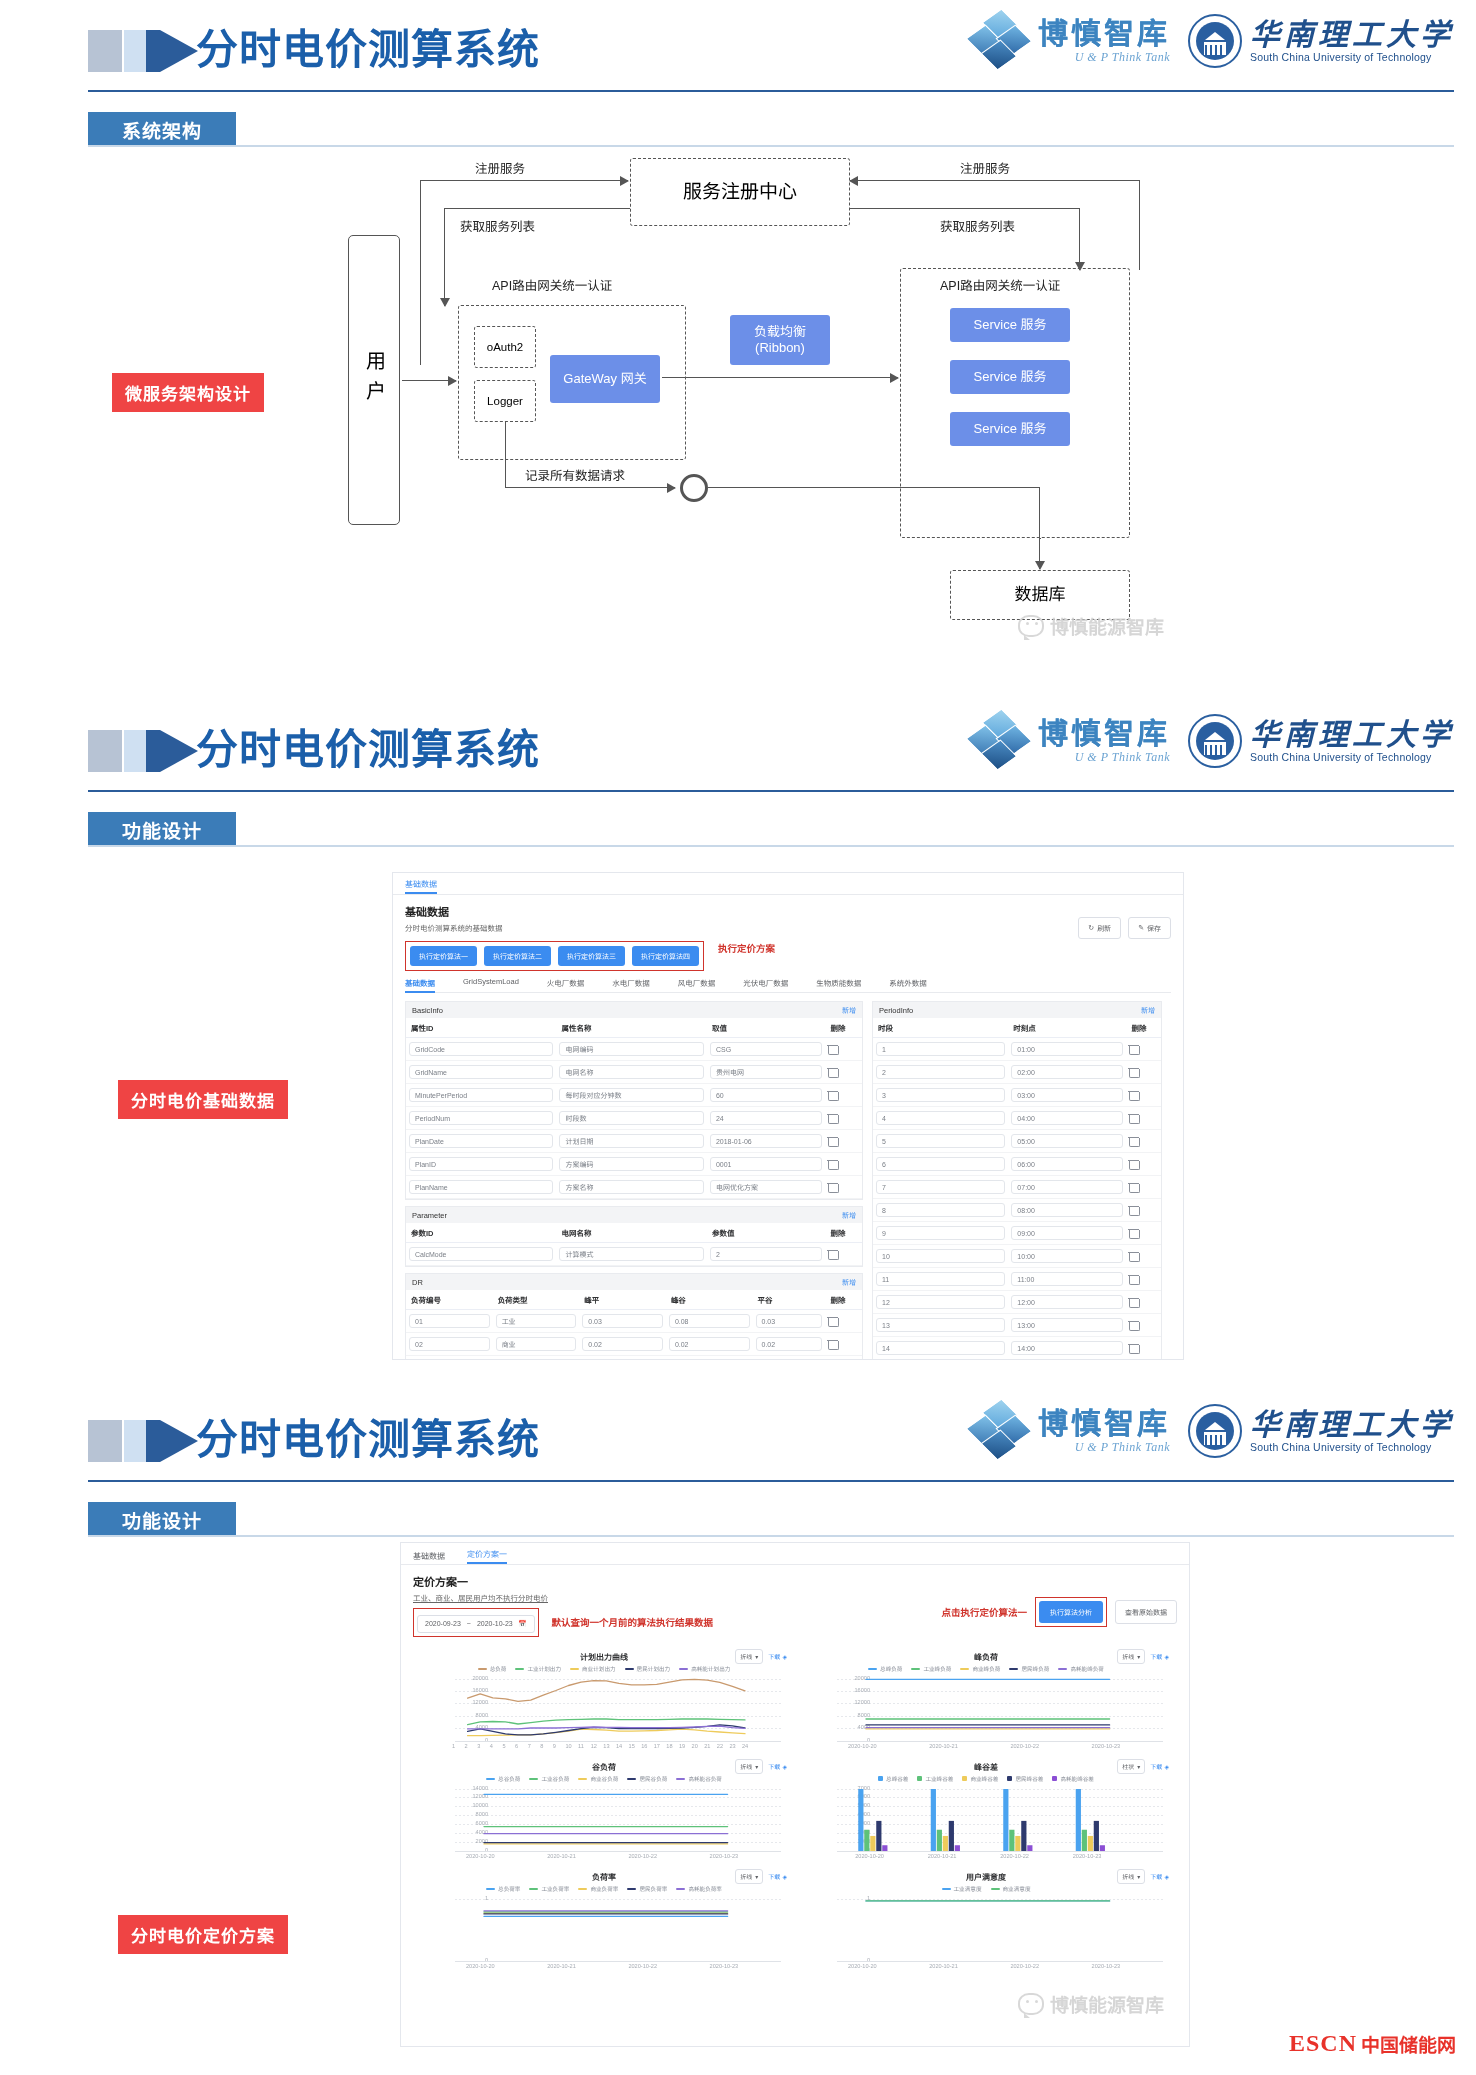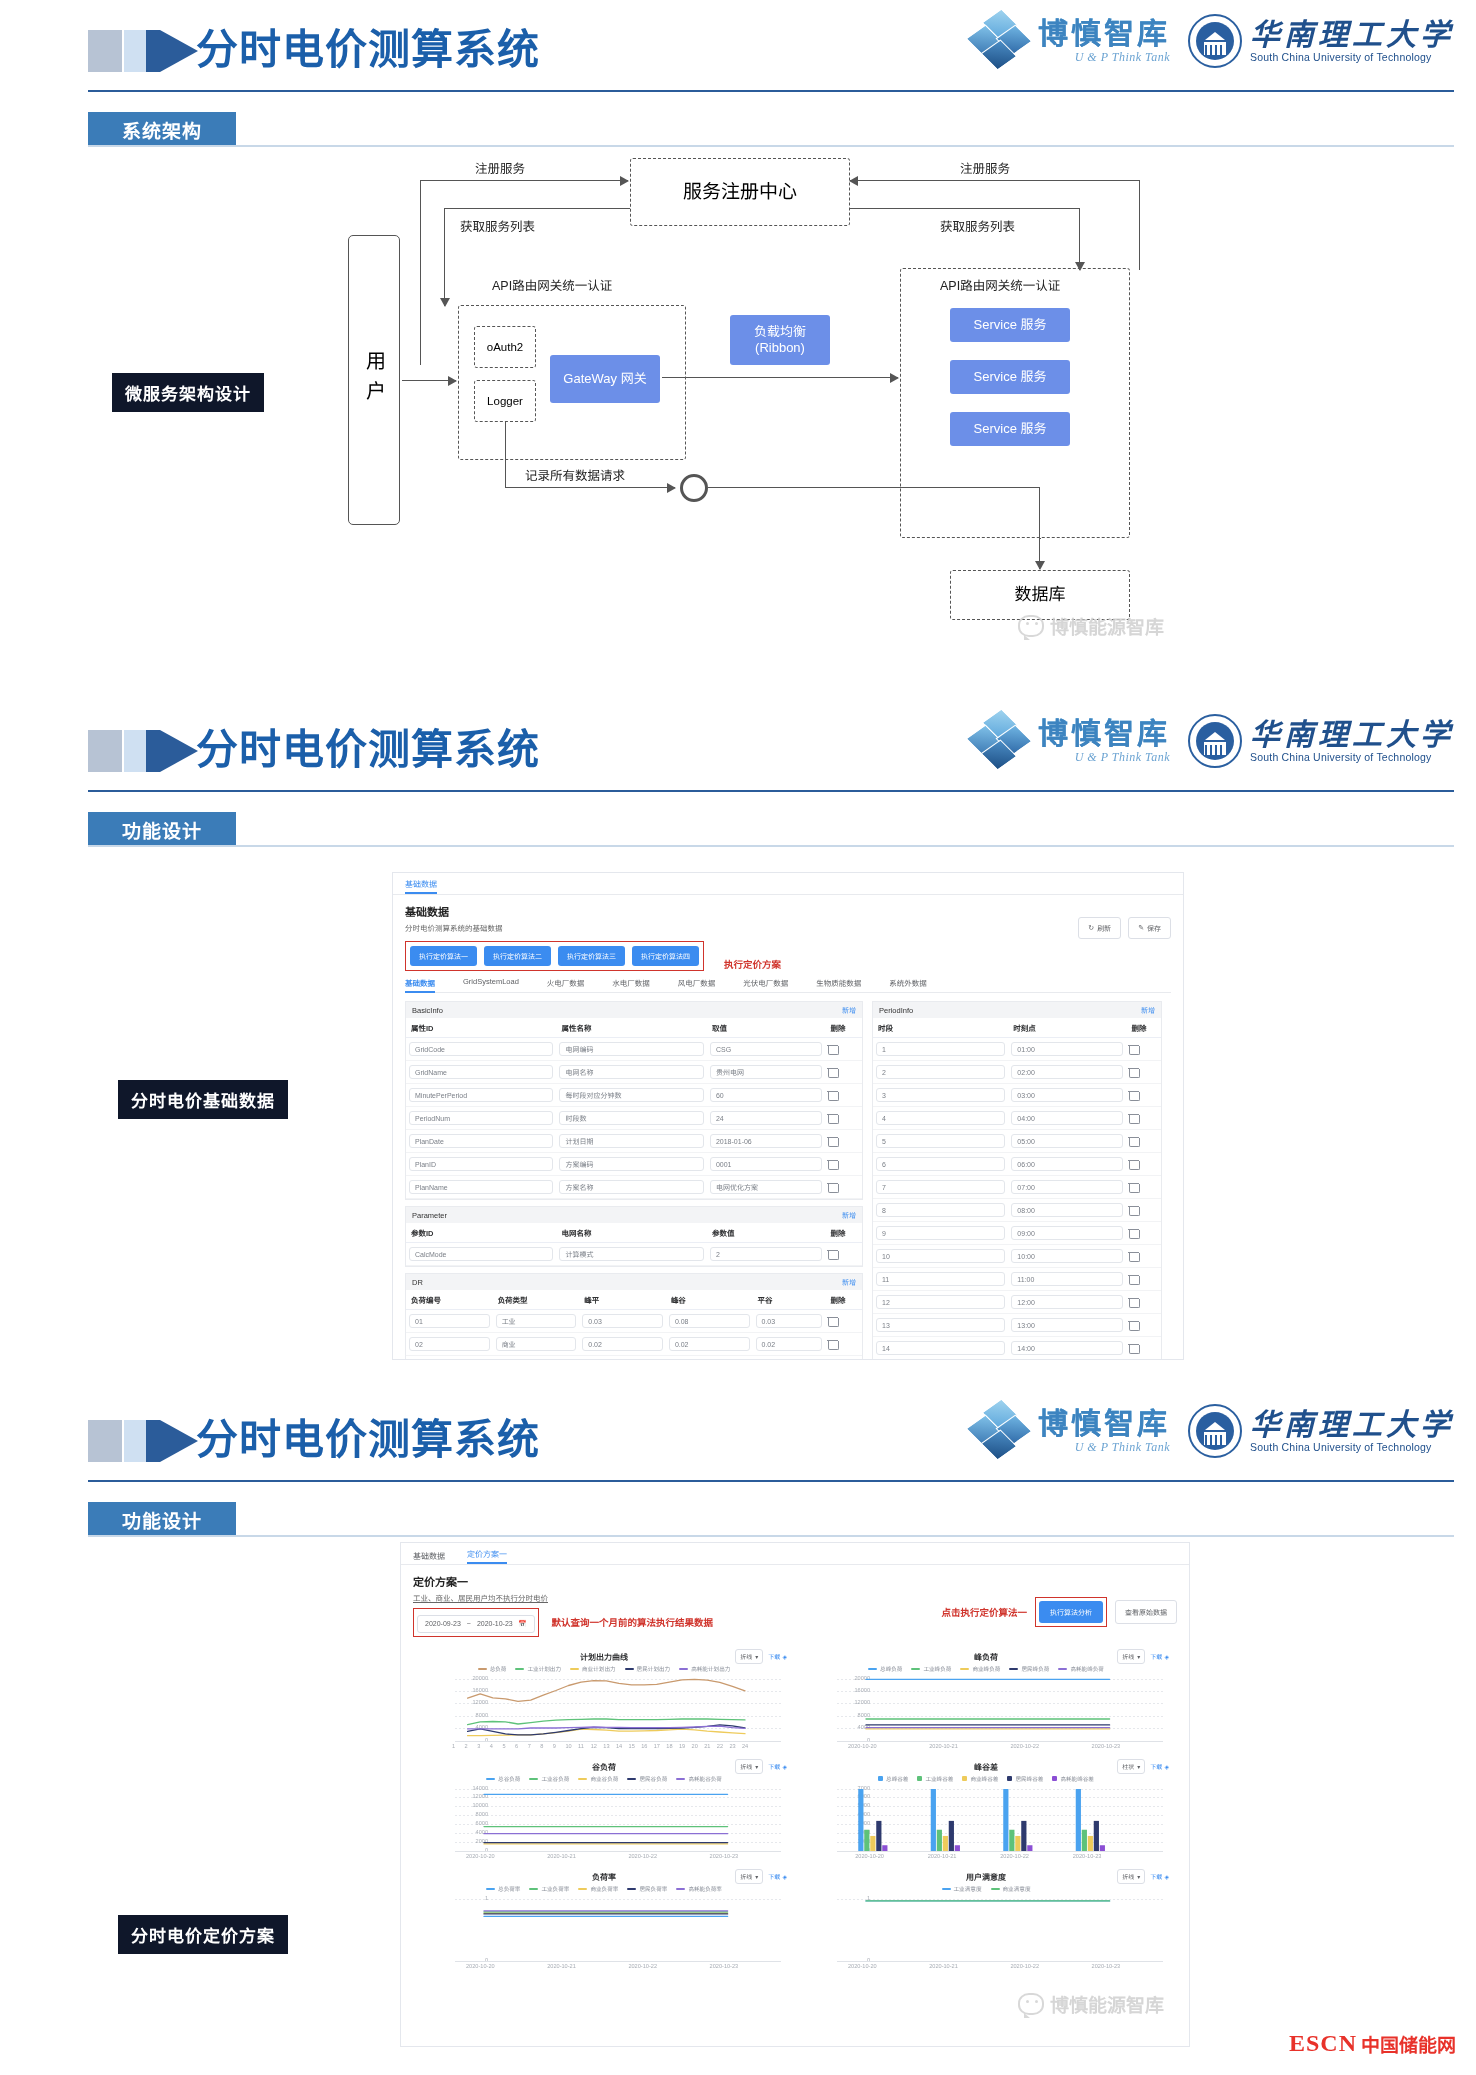--- a/index.html
+++ b/index.html
@@ -56,21 +56,21 @@
   .scut-en { font-size:10.5px; color:#20508c; letter-spacing:0.2px; }
   .header-rule { position:absolute; left:88px; right:22px; bottom:0; height:2px; background:#2b5c9a; }
 
   
   .section-chip { position:absolute; left:88px; width:148px; height:34px; background:#3b7cb8;
       color:#fff; font-size:19px; font-weight:bold; display:flex; align-items:center;
       justify-content:center; letter-spacing:1px; }
   .section-rule { position:absolute; left:88px; right:22px; height:2px; background:#c8d8e8; }
 
   
-  .chip-yellow { position:absolute; background:#0f172a; color:#fff; font-weight:bold; font-size:17px;
+  .chip-yellow { position:absolute; background:#ef4444; color:#fff; font-weight:bold; font-size:17px;
       padding:7px 13px; letter-spacing:1px; white-space:nowrap;text-align:right; }
 
   
   .watermark { position:absolute; display:flex; align-items:center; gap:6px;
       color:#cfcfcf; font-size:19px; font-weight:bold; opacity:.85; white-space:nowrap; }
   .wx-icon { width:26px; height:22px; border-radius:11px/10px; border:2px solid #d2d2d2; position:relative;}
   .wx-icon:after { content:""; position:absolute; left:4px; bottom:-5px; width:0;height:0;
       border-left:6px solid #d2d2d2; border-top:5px solid transparent; }
   .wx-icon i { position:absolute; top:5px; width:3px; height:3px; border-radius:50%; background:#d2d2d2; }
 
@@ -356,21 +356,21 @@
               <span>↻</span>
               <span>刷新</span>
             </div>
             <div class="btn-ghost">
               <span>✎</span>
               <span>保存</span>
             </div>
           </div>
         </div>
 
-        <div style="display:flex; align-items:flex-end; gap:20px; margin-top:2px;">
+        <div style="display:flex; align-items:flex-start; gap:14px; margin-top:2px;">
           <div class="redbox" style="padding:4px; display:flex; gap:7px;">
             <div class="btn-blue">执行定价算法一</div>
             <div class="btn-blue">执行定价算法二</div>
             <div class="btn-blue">执行定价算法三</div>
             <div class="btn-blue">执行定价算法四</div>
           </div>
           <div class="redtxt">执行定价方案</div>
         </div>
 
         <div class="subtabs" id="subtabs2">

